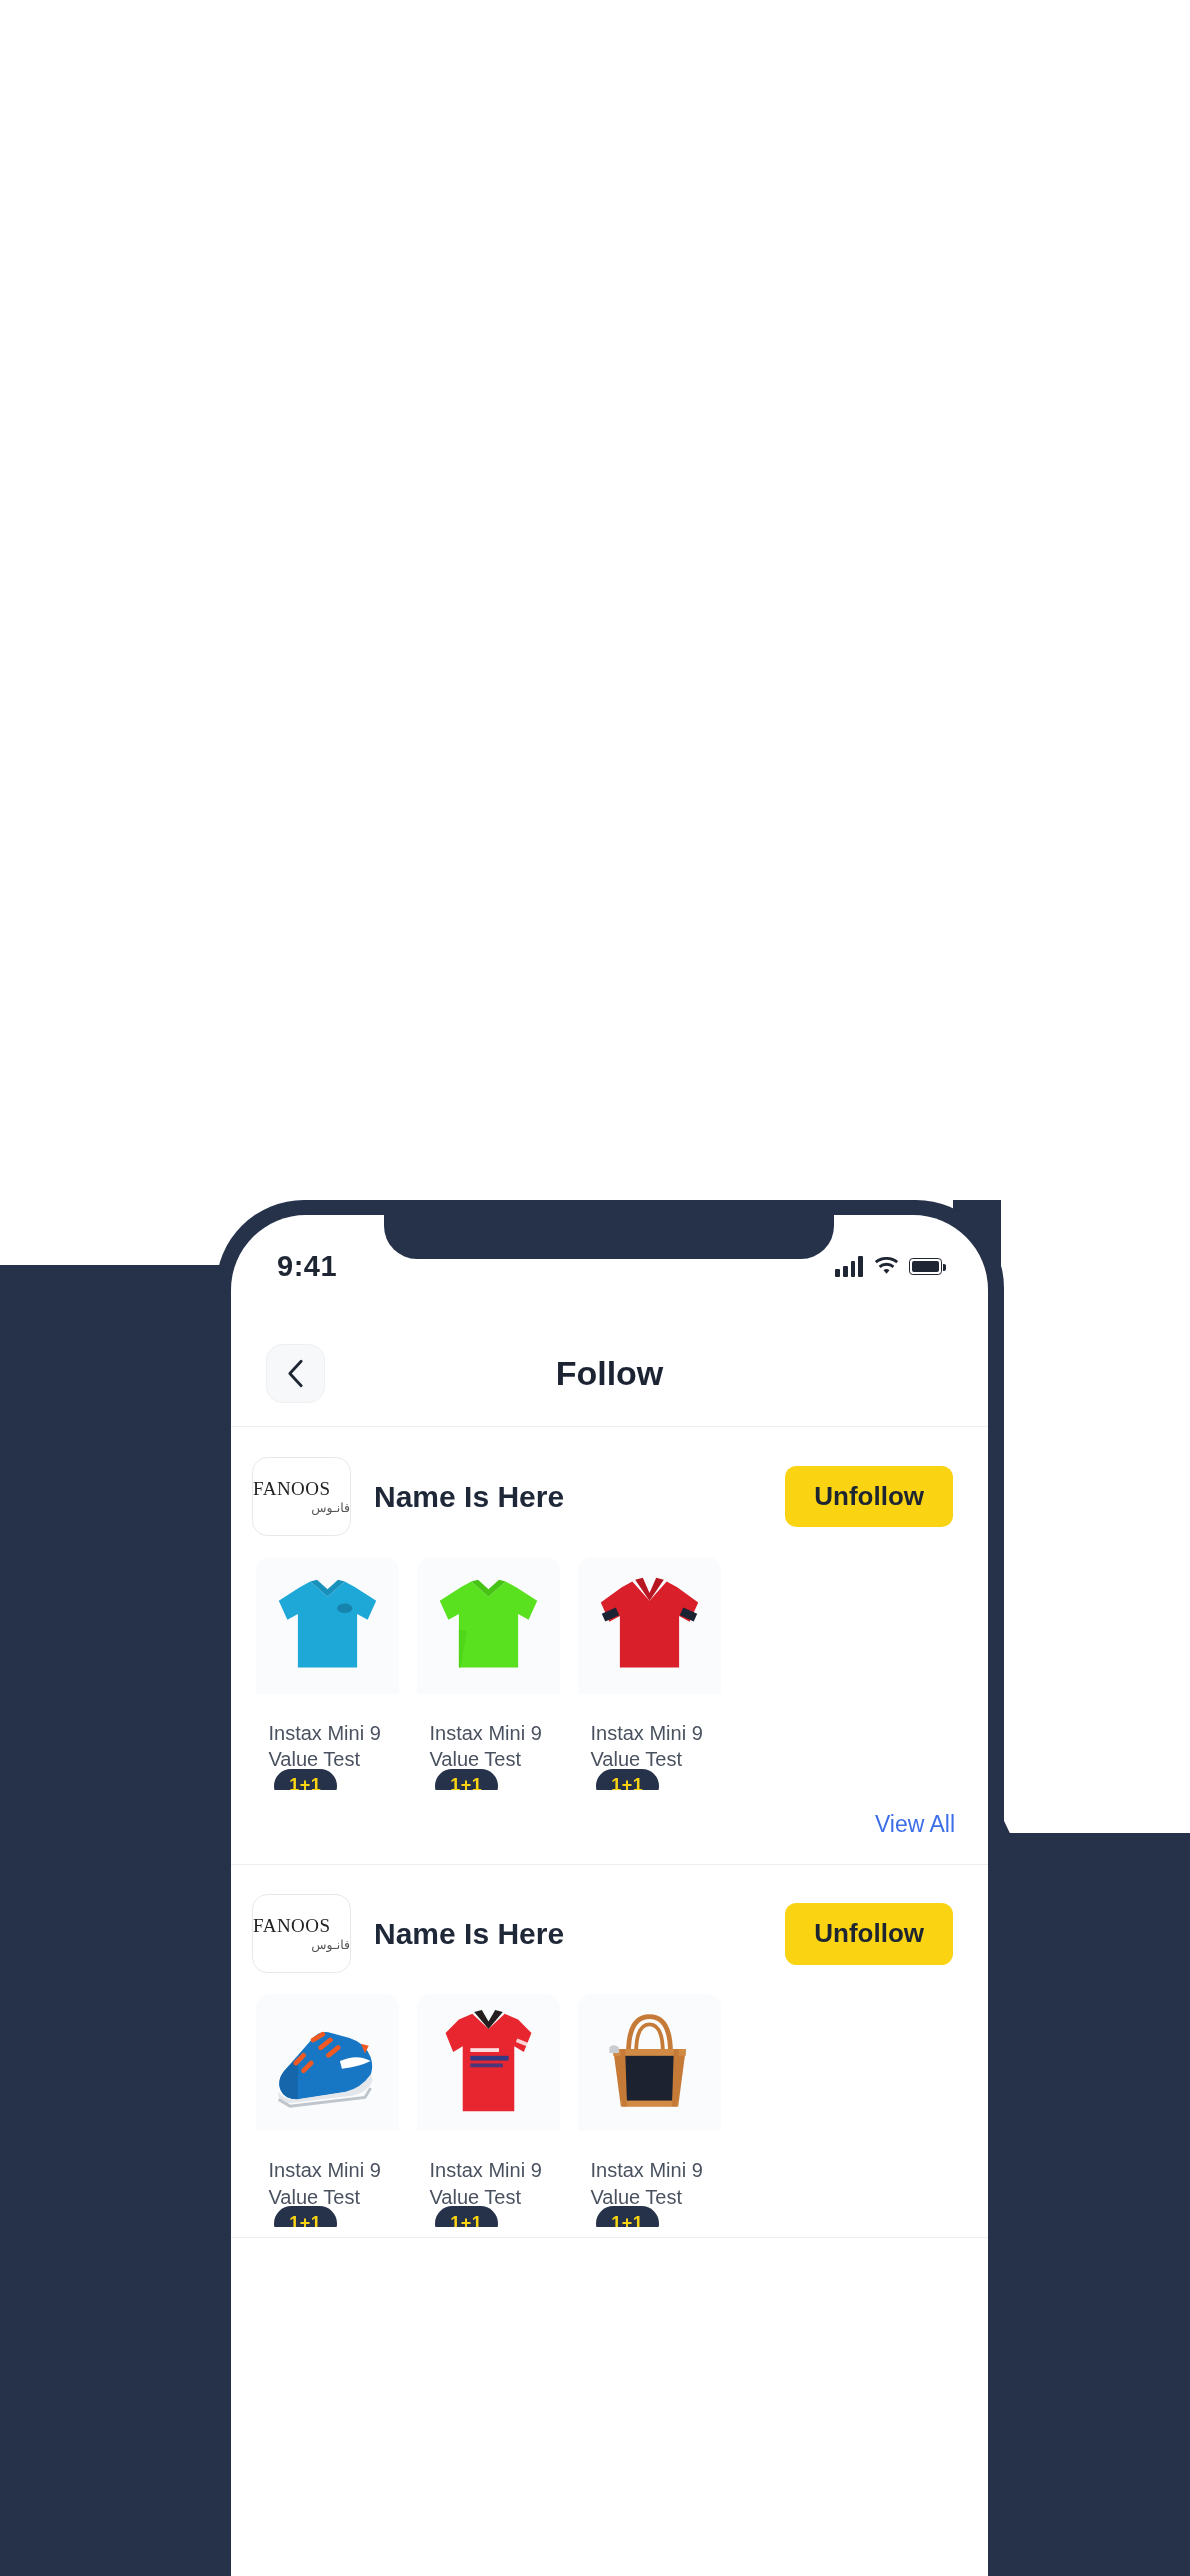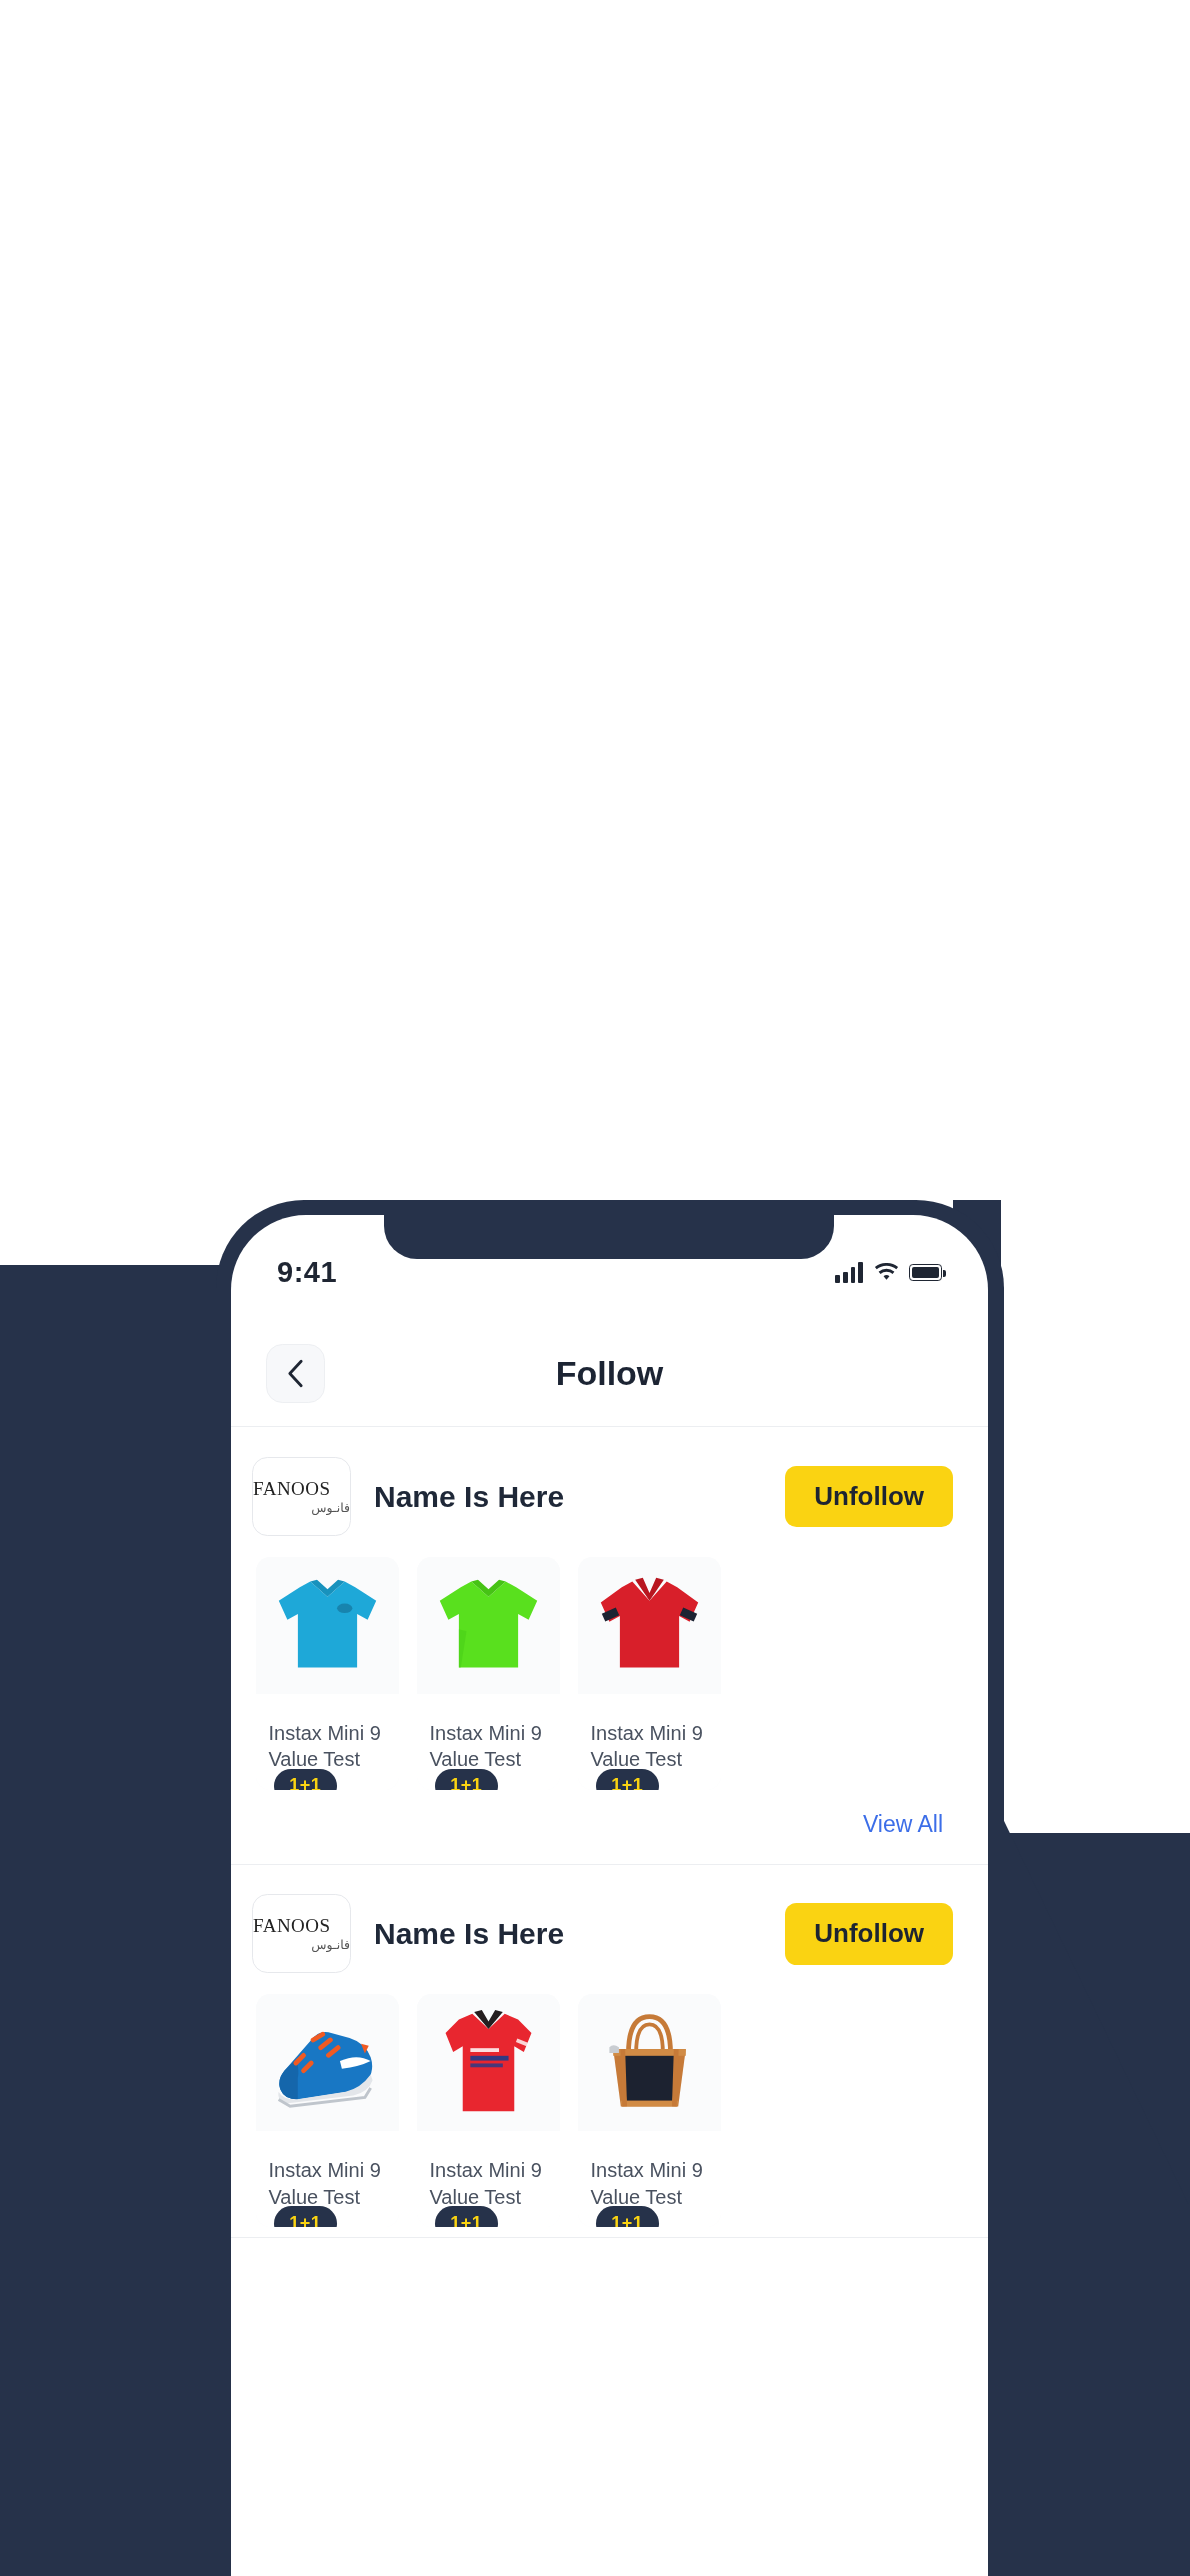--- a/index.html
+++ b/index.html
@@ -77,21 +77,21 @@
     left:384px; top:1200px;
     width:450px; height:59px;
     background:#26324A;
     border-bottom-left-radius:33px;
     border-bottom-right-radius:33px;
     z-index:6;
   }
 
   
   .statusbar {
-    position:absolute; left:0; top:27px;
+    position:absolute; left:0; top:21px;
     width:757px; height:61px;
     display:flex; align-items:center; justify-content:space-between;
     padding:0 46px;
   }
   .status-time { font-size:29px; font-weight:600; color:#1F2633; letter-spacing:0.5px; }
   .status-icons { display:flex; align-items:center; gap:10.5px; }
   .ic-signal { display:flex; align-items:flex-end; gap:2.9px; height:21px; }
   .ic-signal i { display:block; width:4.8px; background:#1F2633; border-radius:1px; }
   .ic-signal i:nth-child(1){ height:7.7px; }
   .ic-signal i:nth-child(2){ height:11.5px; }
@@ -194,21 +194,21 @@
   }
   .p-name {
     background:#ffffff;
     padding:26px 12.5px 17px 12.5px;
     font-size:20px; line-height:1.32; color:#4A5260;
     min-height:82px;
   }
 
   .viewall-row {
     display:flex; justify-content:flex-end;
-    padding:21px 45px 17px 0;
+    padding:21px 33px 17px 0;
     background:#fff;
   }
   .view-all {
     font-size:23px; color:#3C6EE8; cursor:pointer;
   }
 </style>
 </head>
 <body>
 
 <div class="stage">

